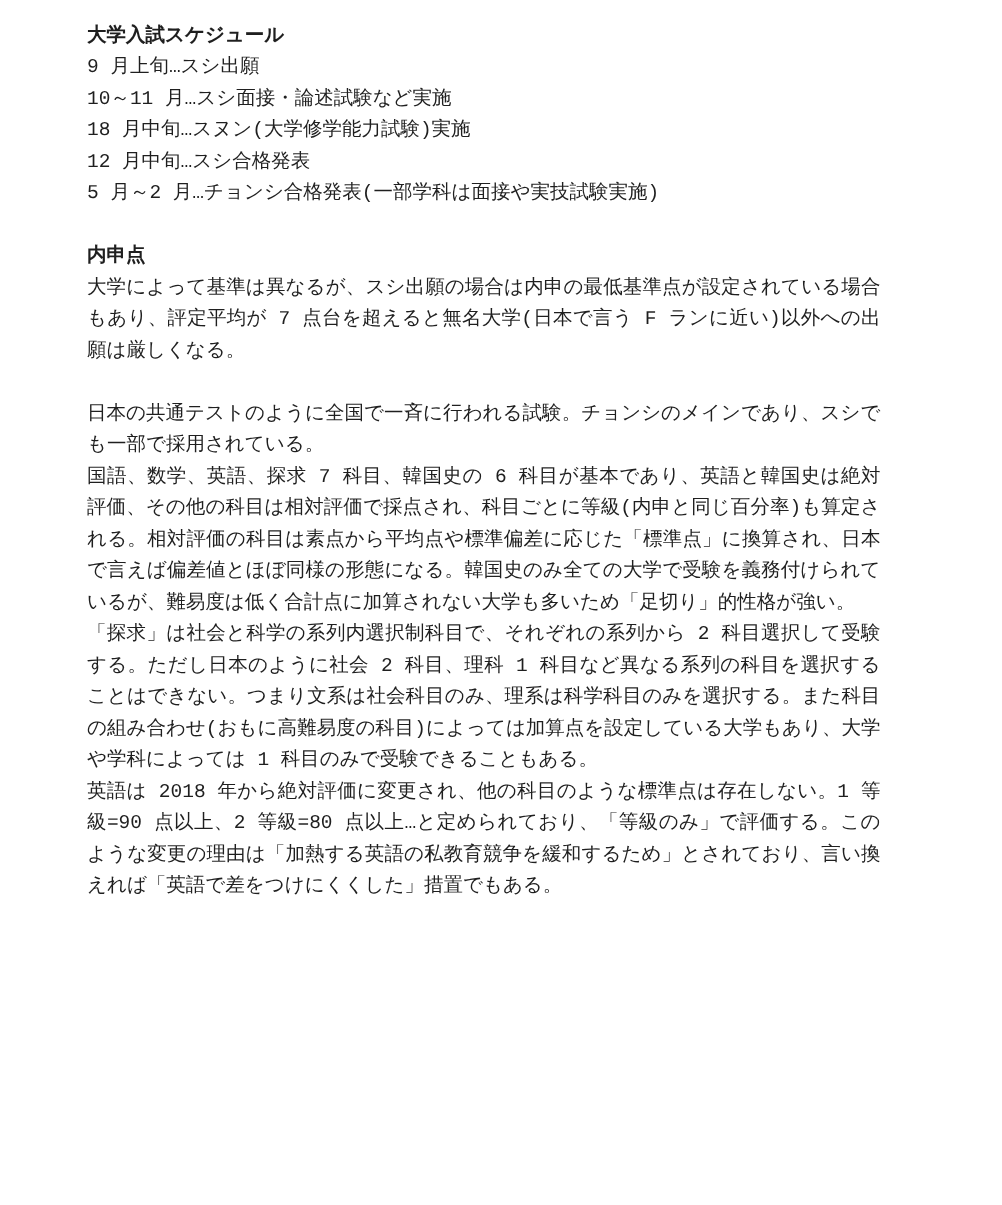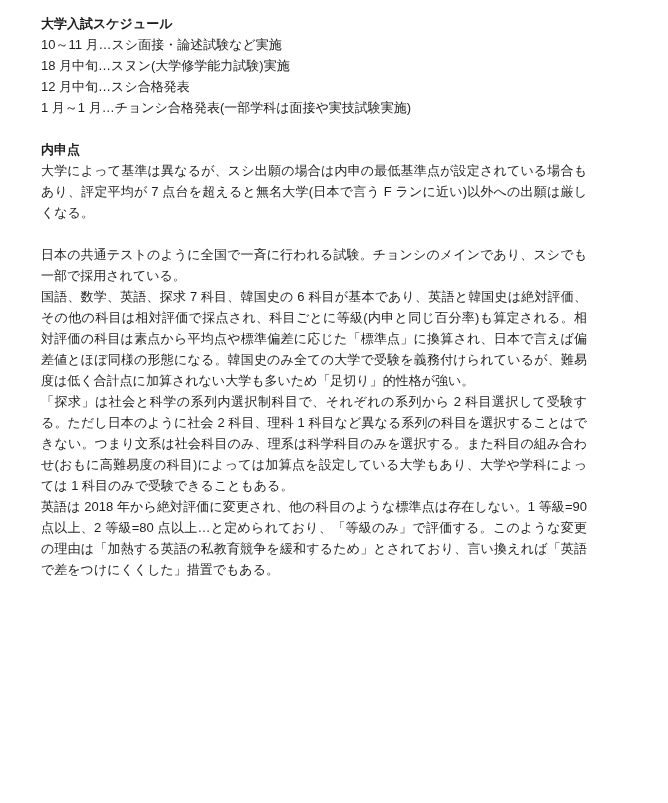--- a/index.html
+++ b/index.html
@@ -11,21 +11,22 @@
     height: 803px;
     background: #ffffff;
     color: #1f1f1f;
     font-family: "Liberation Sans", "DejaVu Sans", sans-serif;
     overflow: hidden;
   }
   .page {
     box-sizing: border-box;
     width: 668px;
     height: 803px;
-    padding: 13px 81px 0 41px;
+    padding: 13px 81px 0 58px;
+    font-family: Liberation Mono, monospace;
   }
   .sec {
     margin: 0 0 21px 0;
   }
   .sec-heading {
     font-size: 13px;
     line-height: 21px;
     font-weight: bold;
     margin: 0;
   }
@@ -40,24 +41,25 @@
     text-align: justify;
   }
 </style>
 </head>
 <body style="background: rgb(255, 255, 255); color: rgb(31, 31, 31);">
 
 <div class="page">
 
   <section class="sec">
     <h2 class="sec-heading">大学入試スケジュール</h2>
+    <div class="sched-line">9 月上旬…スシ出願</div>
     <div class="sched-line">10～11 月…スシ面接・論述試験など実施</div>
     <div class="sched-line">18 月中旬…スヌン(大学修学能力試験)実施</div>
     <div class="sched-line">12 月中旬…スシ合格発表</div>
-    <div class="sched-line">1 月～1 月…チョンシ合格発表(一部学科は面接や実技試験実施)</div>
+    <div class="sched-line">5 月～2 月…チョンシ合格発表(一部学科は面接や実技試験実施)</div>
   </section>
 
   <section class="sec">
     <h2 class="sec-heading">内申点</h2>
     <p class="para">大学によって基準は異なるが、スシ出願の場合は内申の最低基準点が設定されている場合もあり、評定平均が 7 点台を超えると無名大学(日本で言う F ランに近い)以外への出願は厳しくなる。</p>
   </section>
 
   <section class="sec">
     <p class="para">日本の共通テストのように全国で一斉に行われる試験。チョンシのメインであり、スシでも一部で採用されている。</p>
     <p class="para">国語、数学、英語、探求 7 科目、韓国史の 6 科目が基本であり、英語と韓国史は絶対評価、その他の科目は相対評価で採点され、科目ごとに等級(内申と同じ百分率)も算定される。相対評価の科目は素点から平均点や標準偏差に応じた「標準点」に換算され、日本で言えば偏差値とほぼ同様の形態になる。韓国史のみ全ての大学で受験を義務付けられているが、難易度は低く合計点に加算されない大学も多いため「足切り」的性格が強い。</p>

